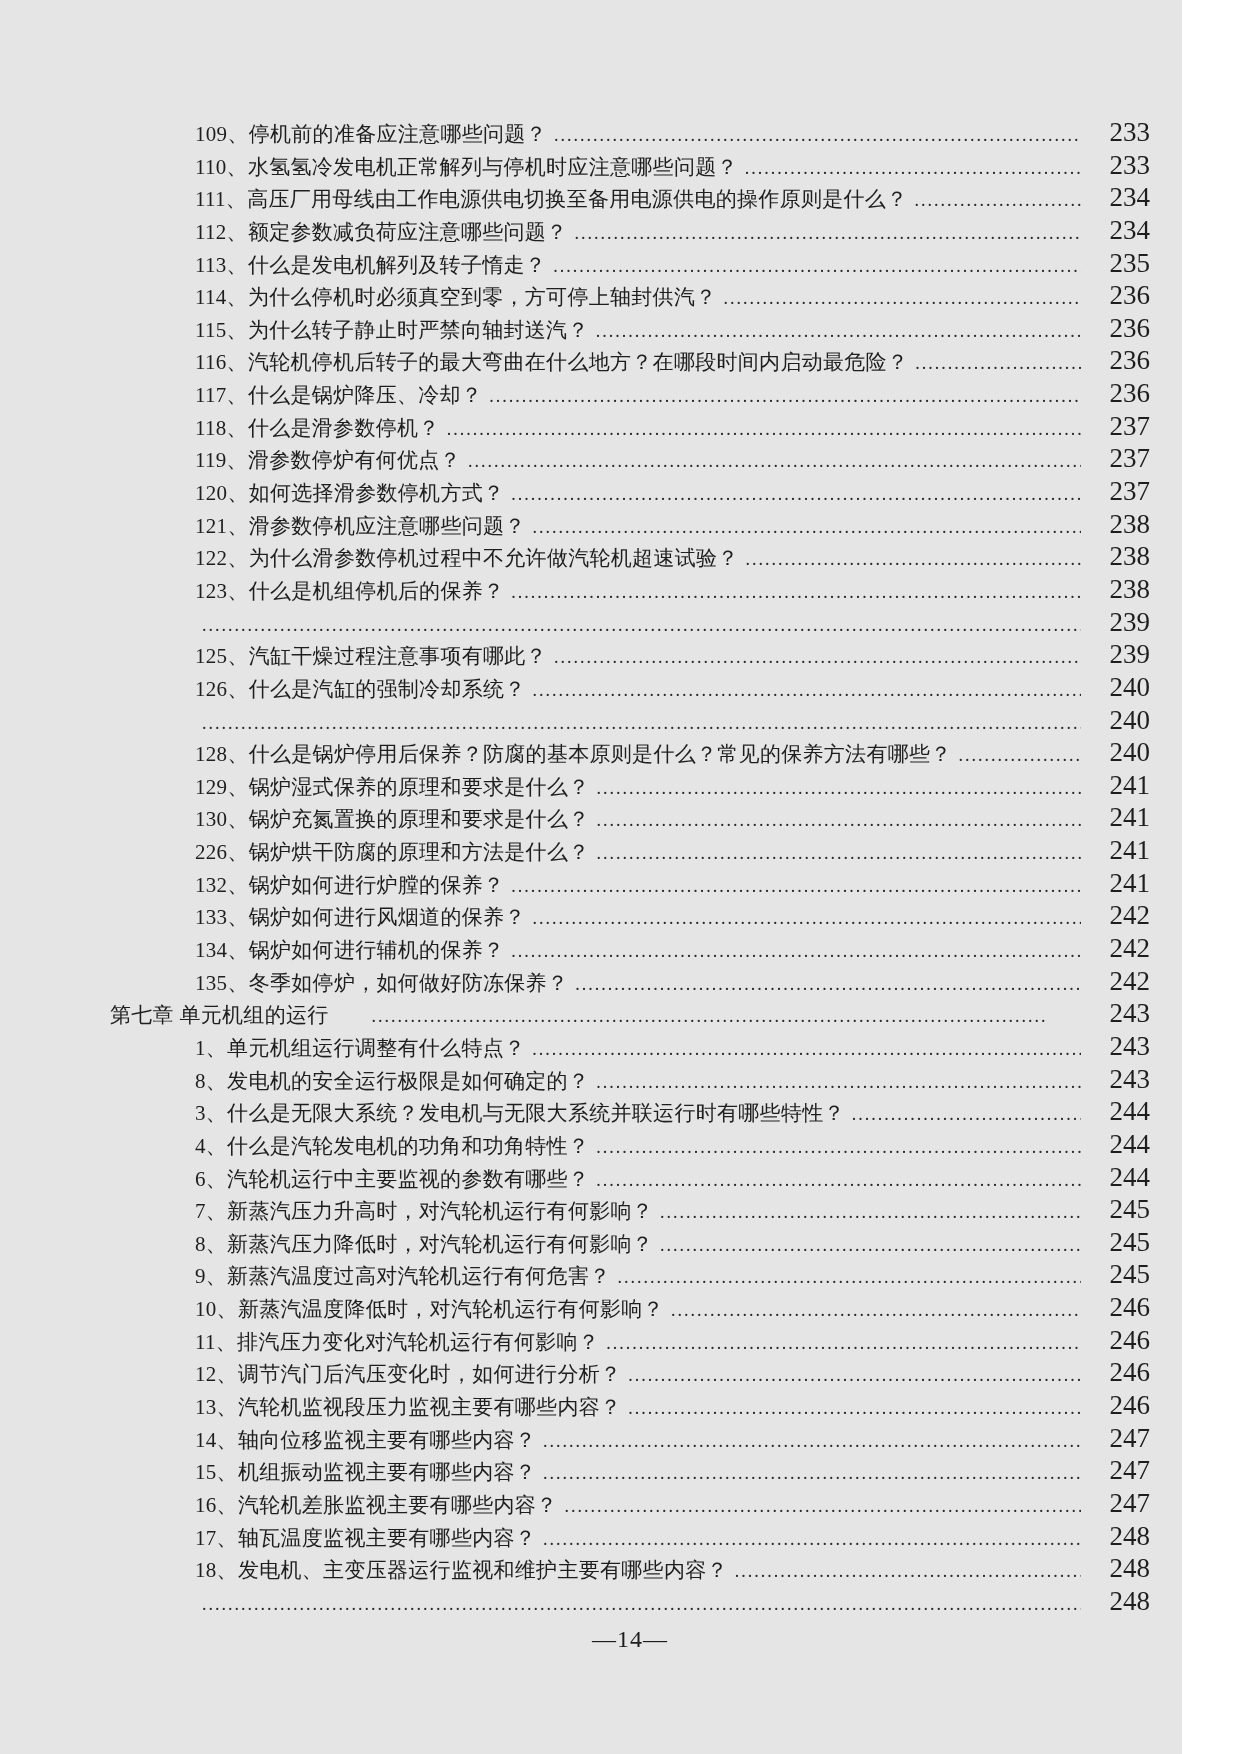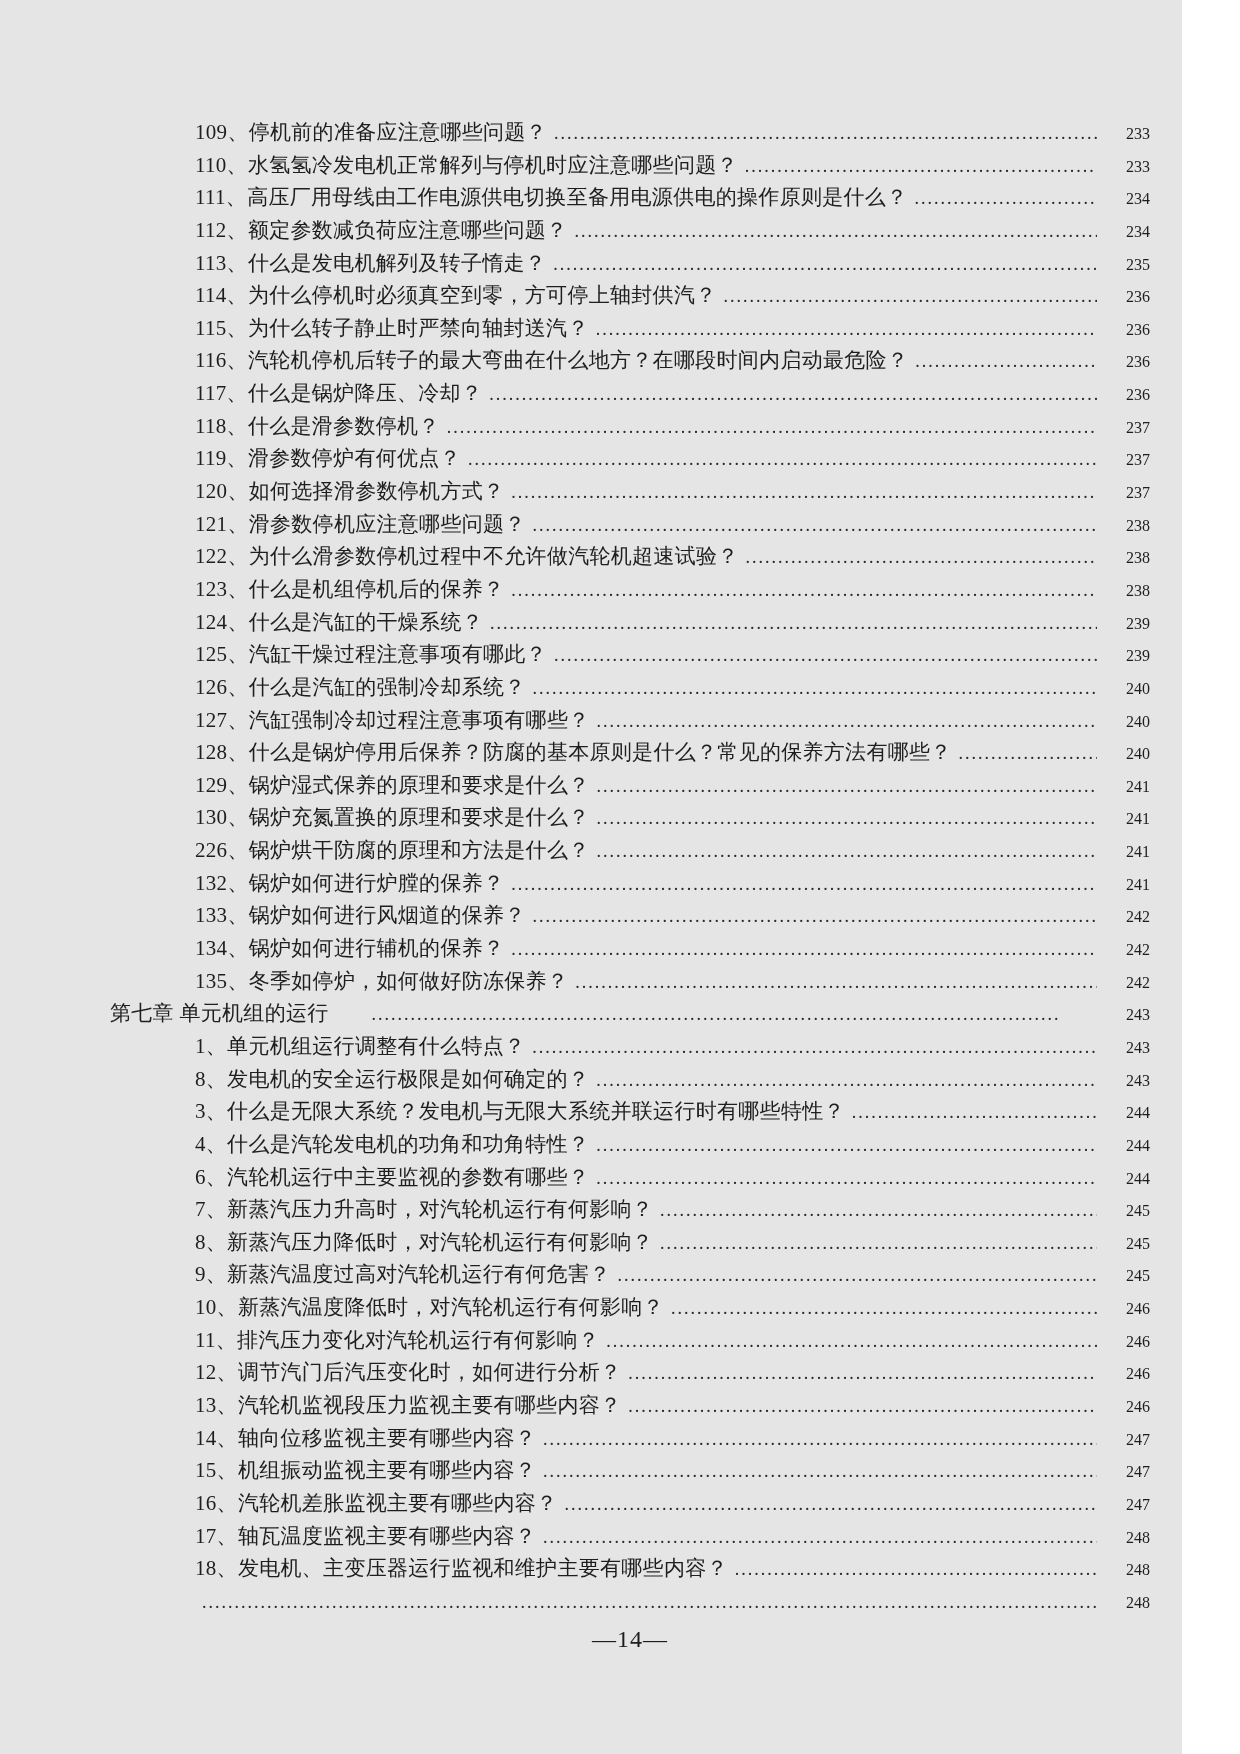--- a/index.html
+++ b/index.html
@@ -40,21 +40,21 @@
   }
   .dots::after {
     font-size: 18px;
     letter-spacing: 2px;
     color: #2a2a2a;
     content: "..................................................................................................................................................................................................................................................................................................................";
   }
   .pagenum {
     flex: 0 0 auto;
     text-align: right;
-    font-size: 16px;
+    font-size: 27px;
     margin-left: 27px;
   }
   .footer {
     position: absolute;
     left: 110px; top: 1626px;
     width: 1040px;
     text-align: center;
     font-size: 24px;
     letter-spacing: 1px;
   }
@@ -134,36 +134,34 @@
       <span class="label">122、为什么滑参数停机过程中不允许做汽轮机超速试验？</span>
       <span class="dots"></span>
       <span class="pagenum">238</span>
     </div>
       <div class="row item">
       <span class="label">123、什么是机组停机后的保养？</span>
       <span class="dots"></span>
       <span class="pagenum">238</span>
     </div>
       <div class="row item">
-      <span class="label">124、什么是汽缸的干燥系统？</span>
       <span class="dots"></span>
       <span class="pagenum">239</span>
     </div>
       <div class="row item">
       <span class="label">125、汽缸干燥过程注意事项有哪此？</span>
       <span class="dots"></span>
       <span class="pagenum">239</span>
     </div>
       <div class="row item">
       <span class="label">126、什么是汽缸的强制冷却系统？</span>
       <span class="dots"></span>
       <span class="pagenum">240</span>
     </div>
       <div class="row item">
-      <span class="label">127、汽缸强制冷却过程注意事项有哪些？</span>
       <span class="dots"></span>
       <span class="pagenum">240</span>
     </div>
       <div class="row item">
       <span class="label">128、什么是锅炉停用后保养？防腐的基本原则是什么？常见的保养方法有哪些？</span>
       <span class="dots"></span>
       <span class="pagenum">240</span>
     </div>
       <div class="row item">
       <span class="label">129、锅炉湿式保养的原理和要求是什么？</span>

